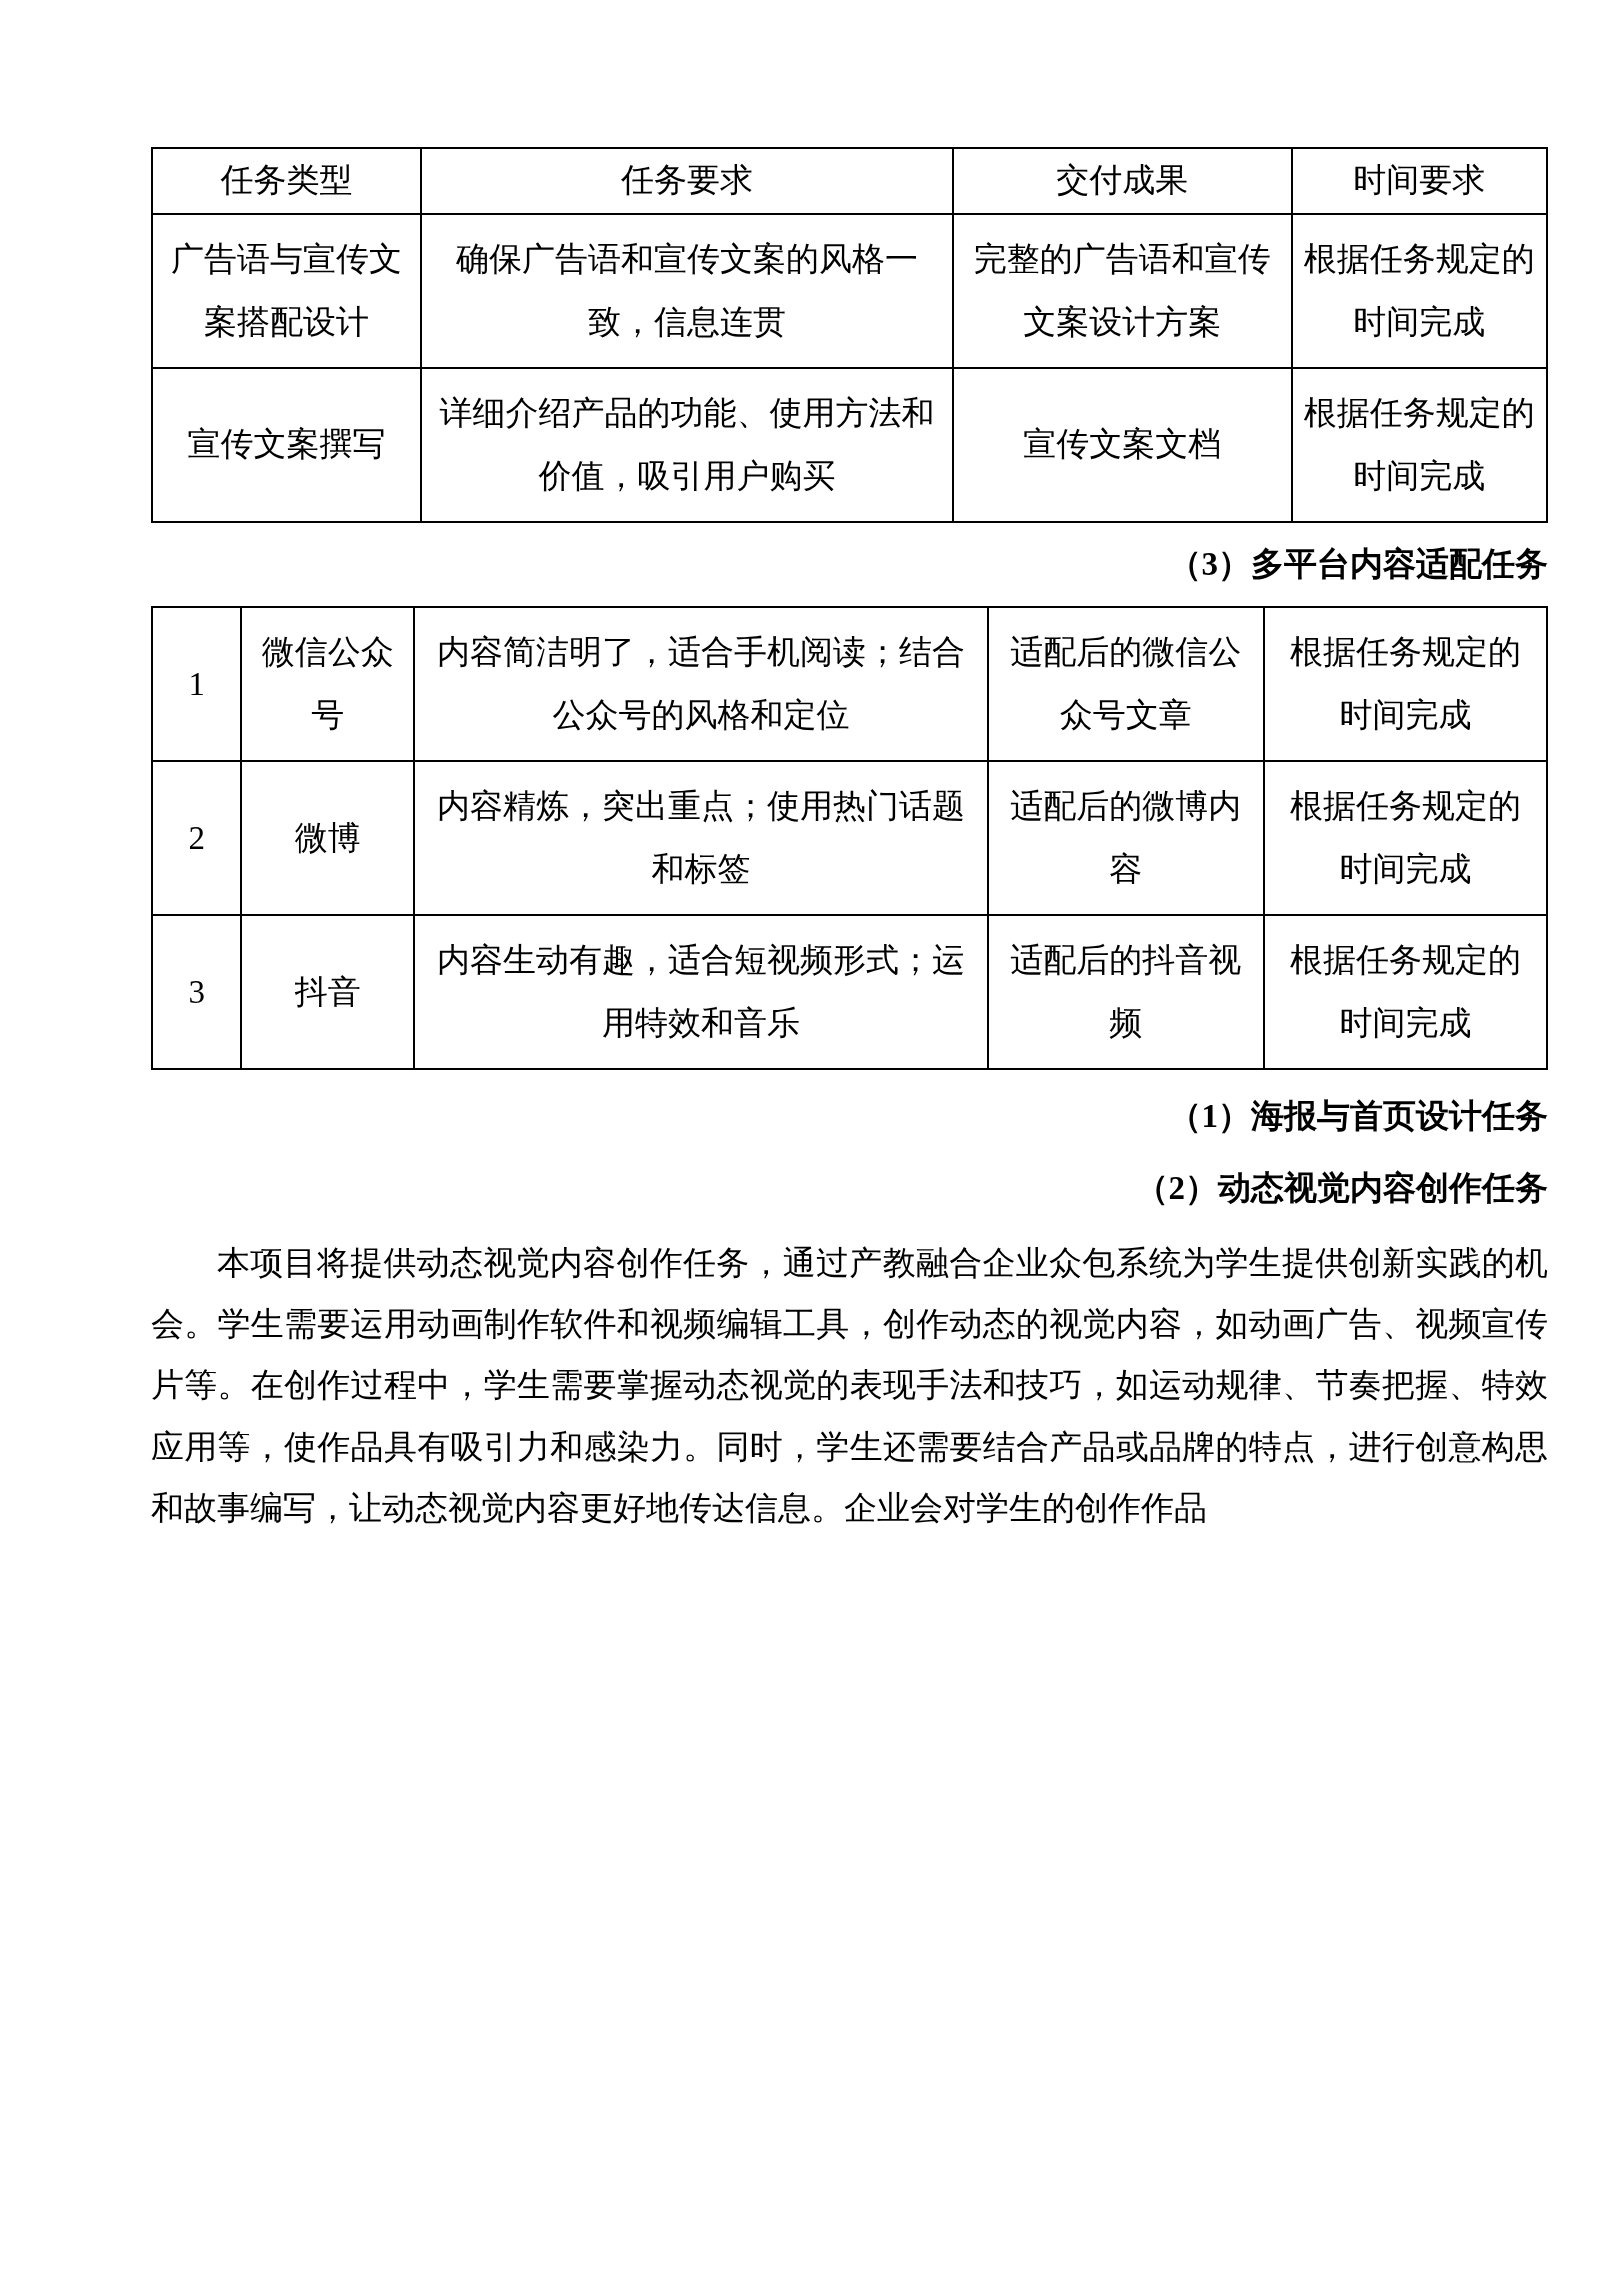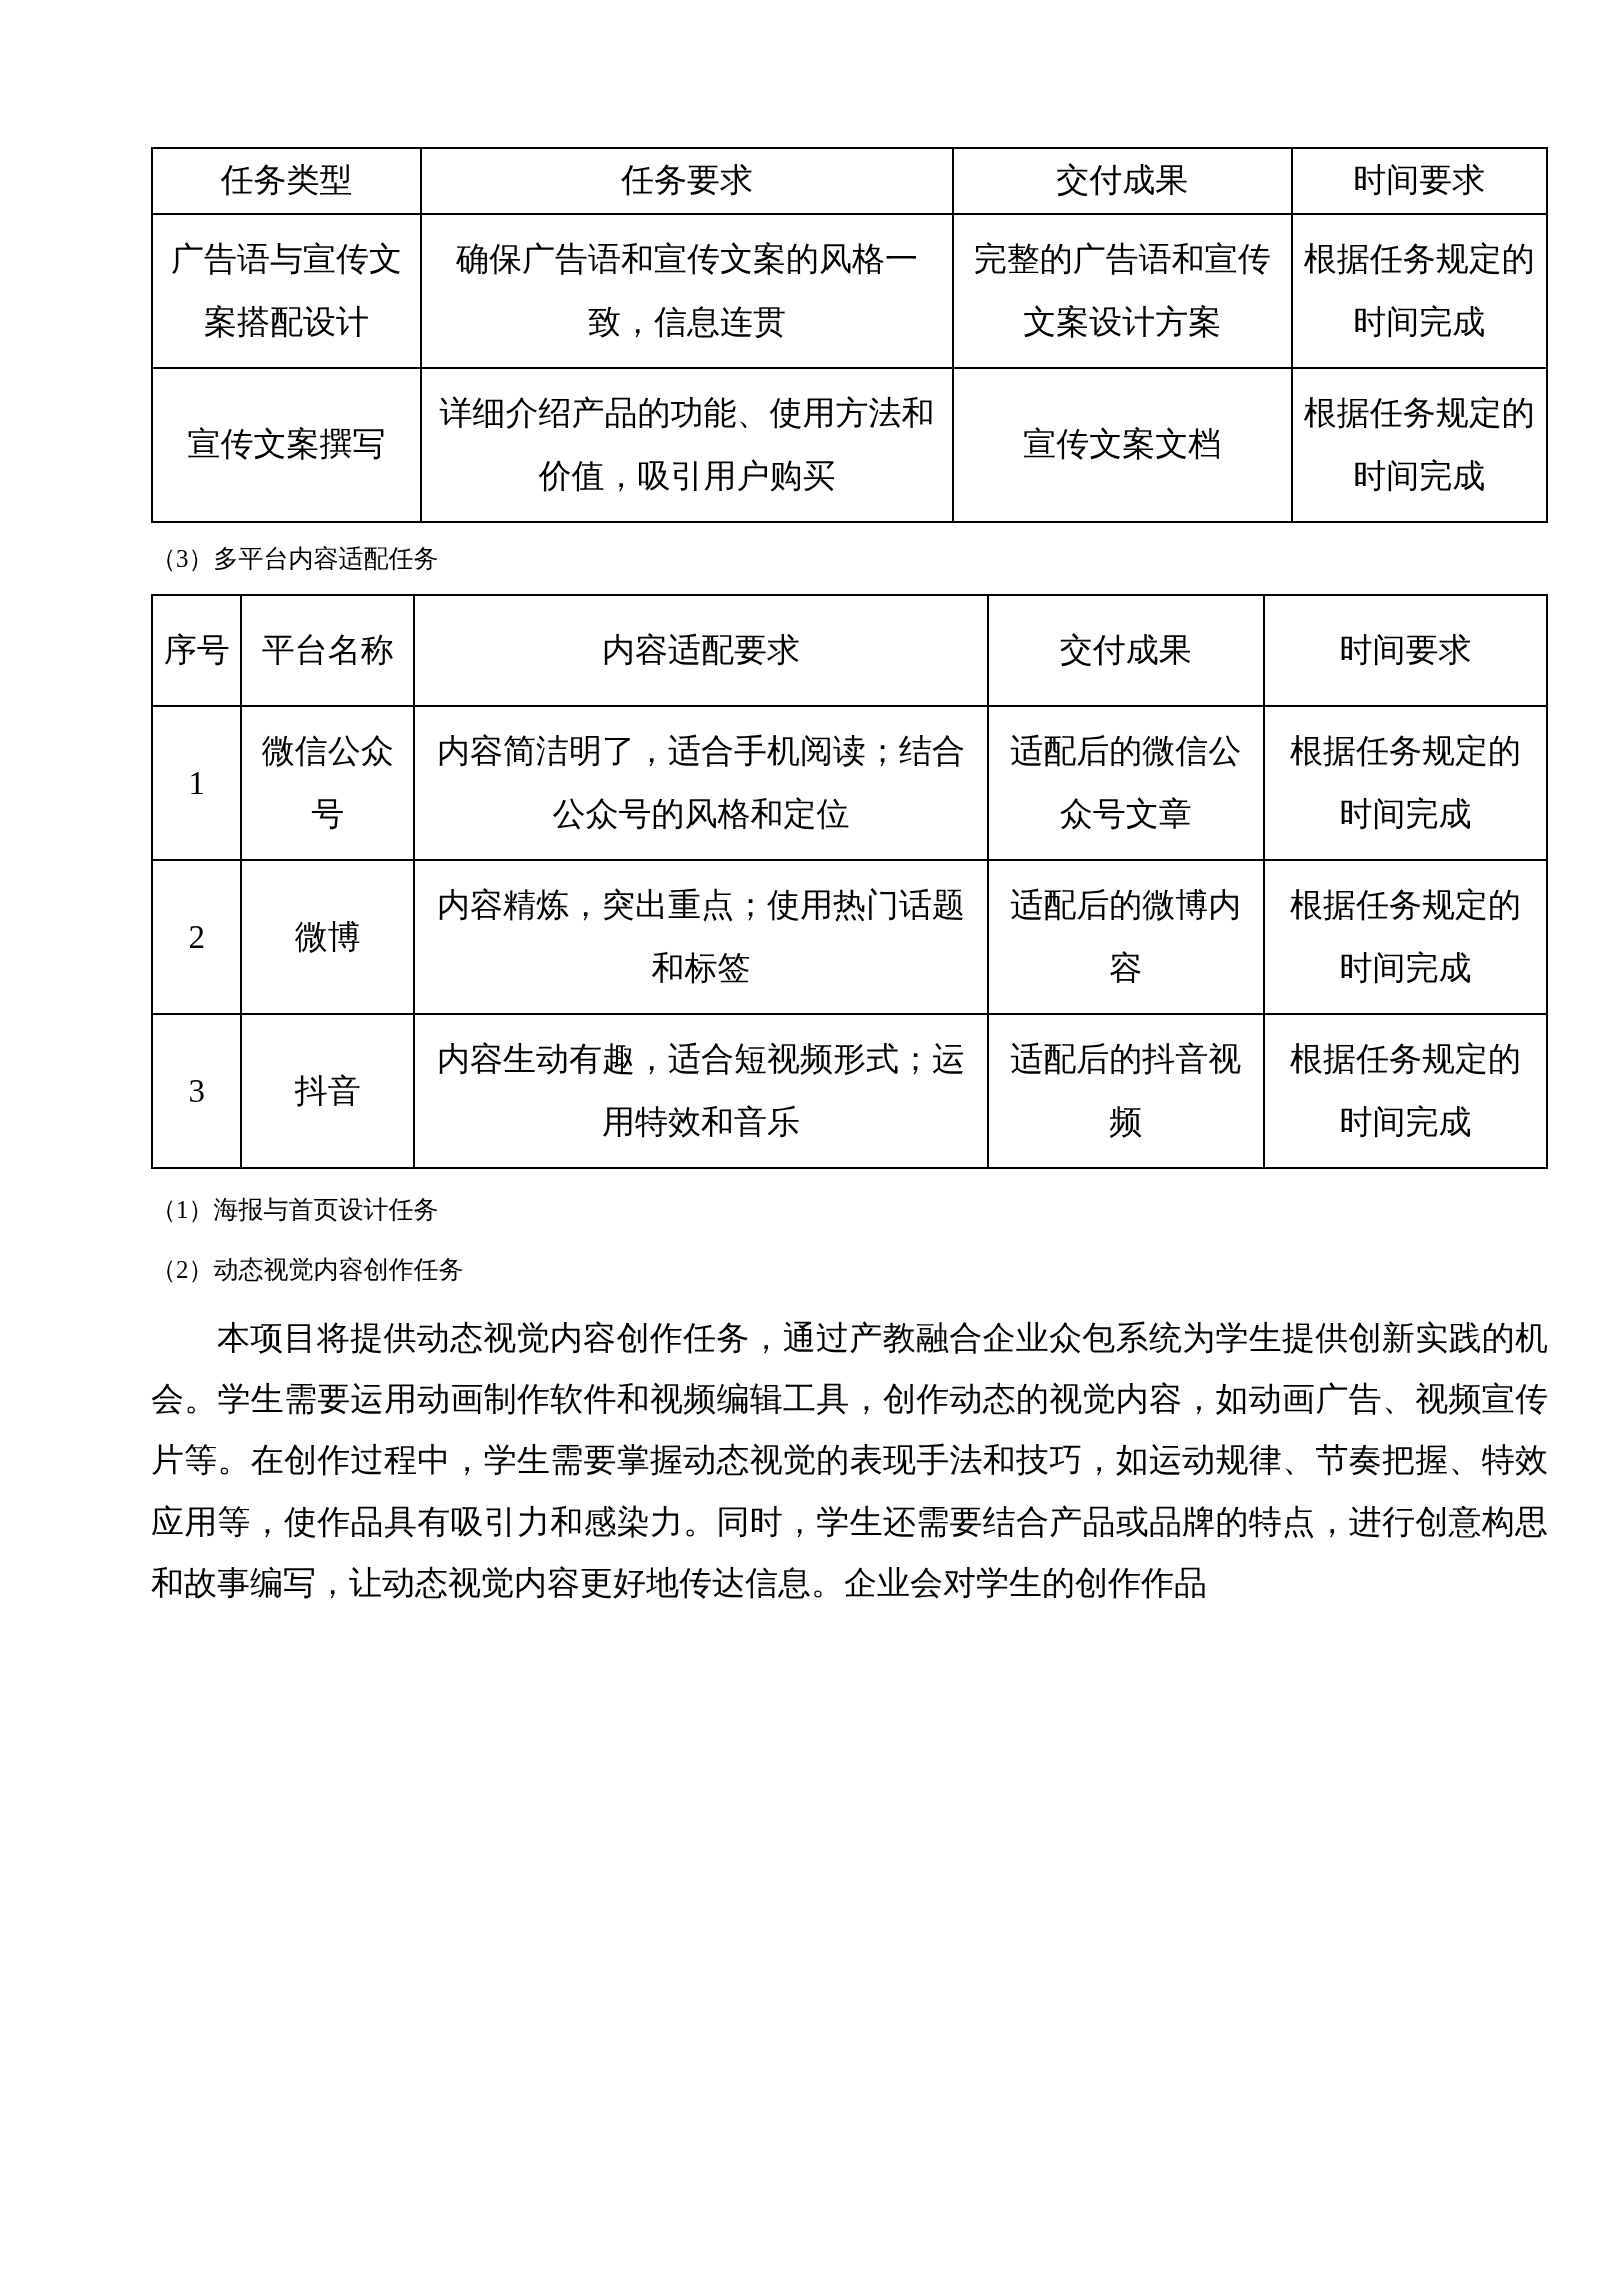--- a/index.html
+++ b/index.html
@@ -49,24 +49,25 @@
   .t1 .c4 { width: 18.3%; }
 
   
   .t2 .c1 { width: 6.4%;  }
   .t2 .c2 { width: 12.4%; }
   .t2 .c3 { width: 41.1%; }
   .t2 .c4 { width: 19.8%; }
   .t2 .c5 { width: 20.3%; }
 
   .heading {
-    font-weight: normal;
-    font-size: 25px;
+    font-weight: bold;
+    font-size: 33px;
     line-height: 1.5;
     margin: 17px 0 17px 0;
+    text-align: right;
   }
   .heading.sub {
     margin: 22px 0 19.6px 0;
   }
   .para {
     text-indent: 2em;
     text-align: justify;
     line-height: 1.86;
     margin: 0 0 13px 0;
   }
@@ -96,27 +97,20 @@
         <td class="c3">宣传文案文档</td>
         <td class="c4">根据任务规定的时间完成</td>
       </tr>
     </tbody>
   </table>
 
   <div class="heading">（3）多平台内容适配任务</div>
 
   <table class="t2">
     <tbody>
-      <tr class="header-row">
-        <td class="c1">序号</td>
-        <td class="c2">平台名称</td>
-        <td class="c3">内容适配要求</td>
-        <td class="c4">交付成果</td>
-        <td class="c5">时间要求</td>
-      </tr>
       <tr class="data-row">
         <td class="c1">1</td>
         <td class="c2">微信公众号</td>
         <td class="c3">内容简洁明了，适合手机阅读；结合公众号的风格和定位</td>
         <td class="c4">适配后的微信公众号文章</td>
         <td class="c5">根据任务规定的时间完成</td>
       </tr>
       <tr class="data-row">
         <td class="c1">2</td>
         <td class="c2">微博</td>

